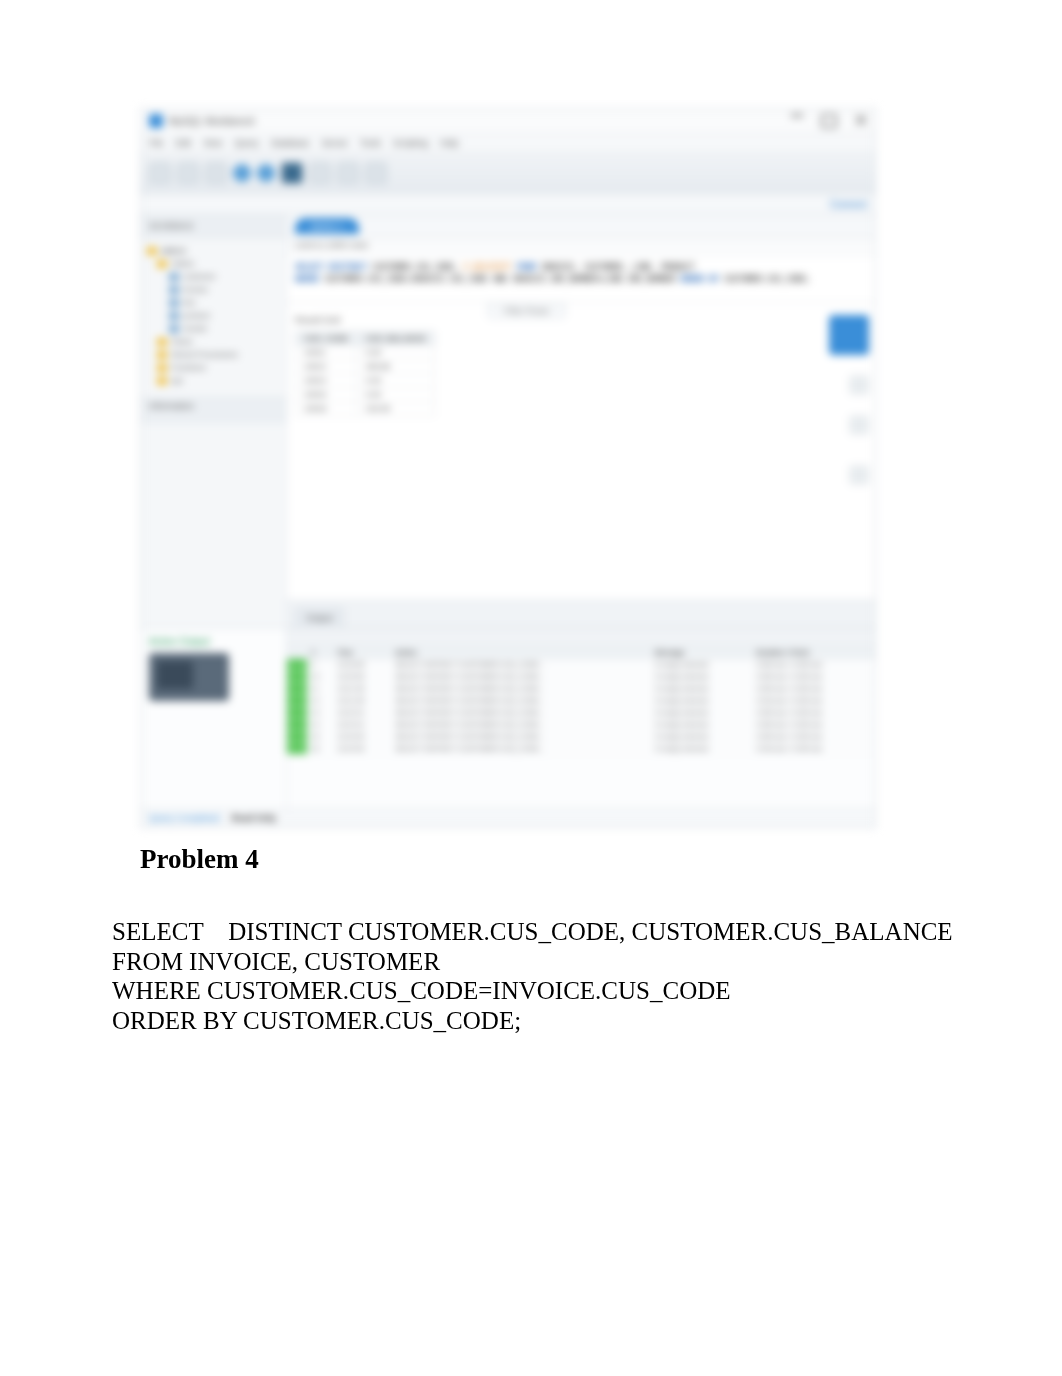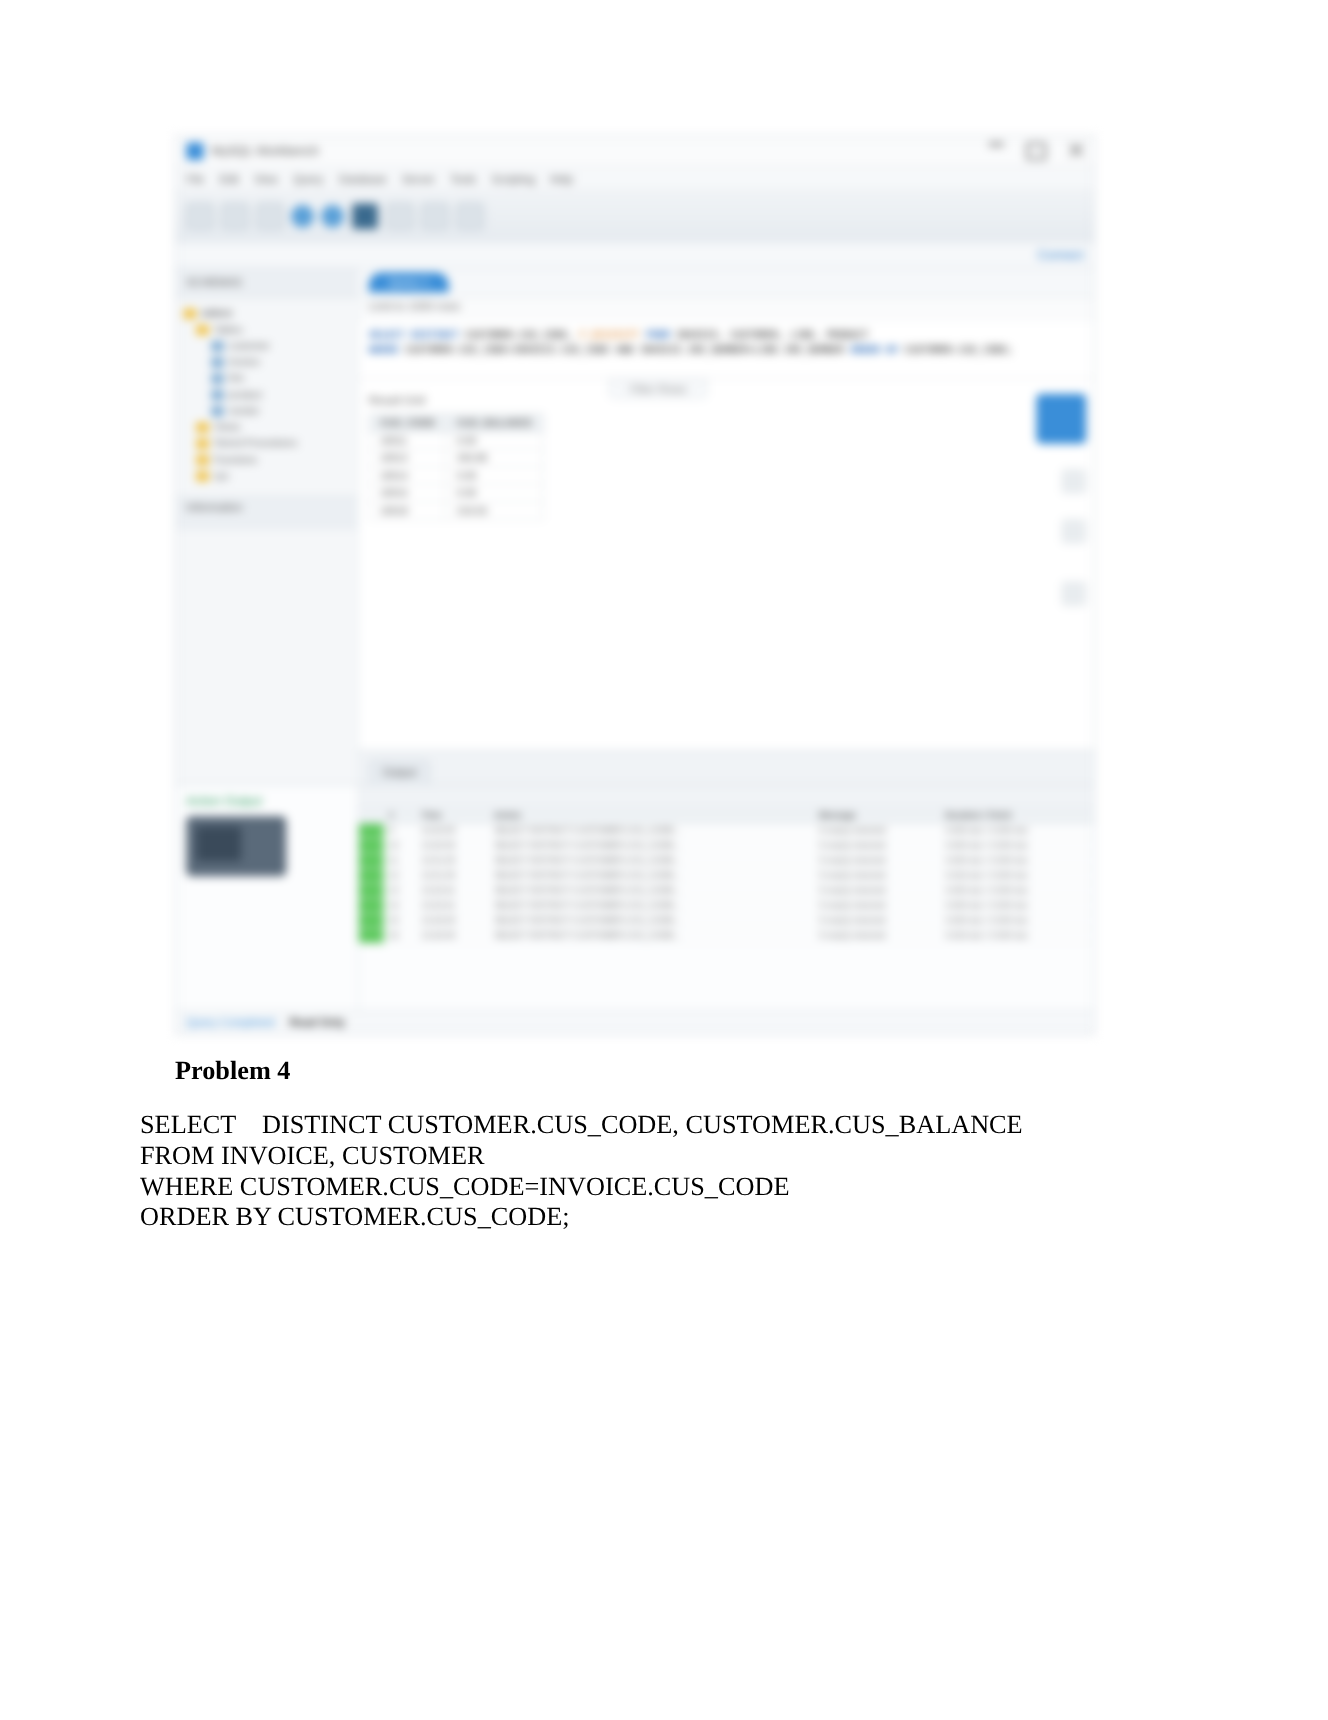--- a/index.html
+++ b/index.html
@@ -409,27 +409,27 @@
     .statusbar .bold { color: #333; font-weight: bold; }
 
     
     .doc-content {
       position: absolute;
       top: 844px;
       left: 112px;
       width: 760px;
     }
     .problem-heading {
-      font-size: 21px;
+      font-size: 27px;
       font-weight: bold;
       color: #000;
-      margin: 0 0 18px 28px;
+      margin: 0 0 42px 28px;
     }
     .sql-block {
-      font-size: 21px;
+      font-size: 25px;
       color: #000;
       line-height: 1.18;
       white-space: pre;
       font-family: "Times New Roman", Times, serif;
     }
   </style>
 </head>
 <body>
 
 <div class="screenshot-container">

